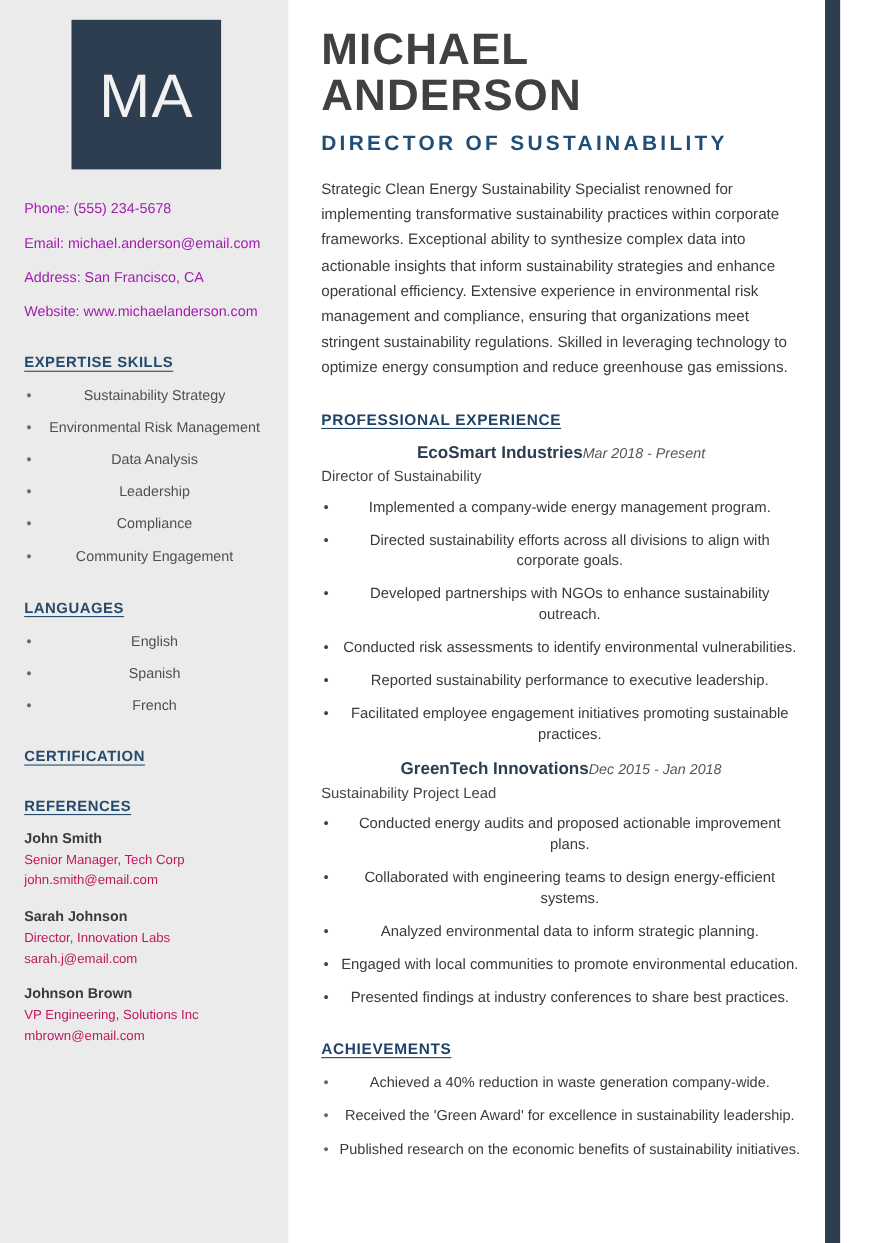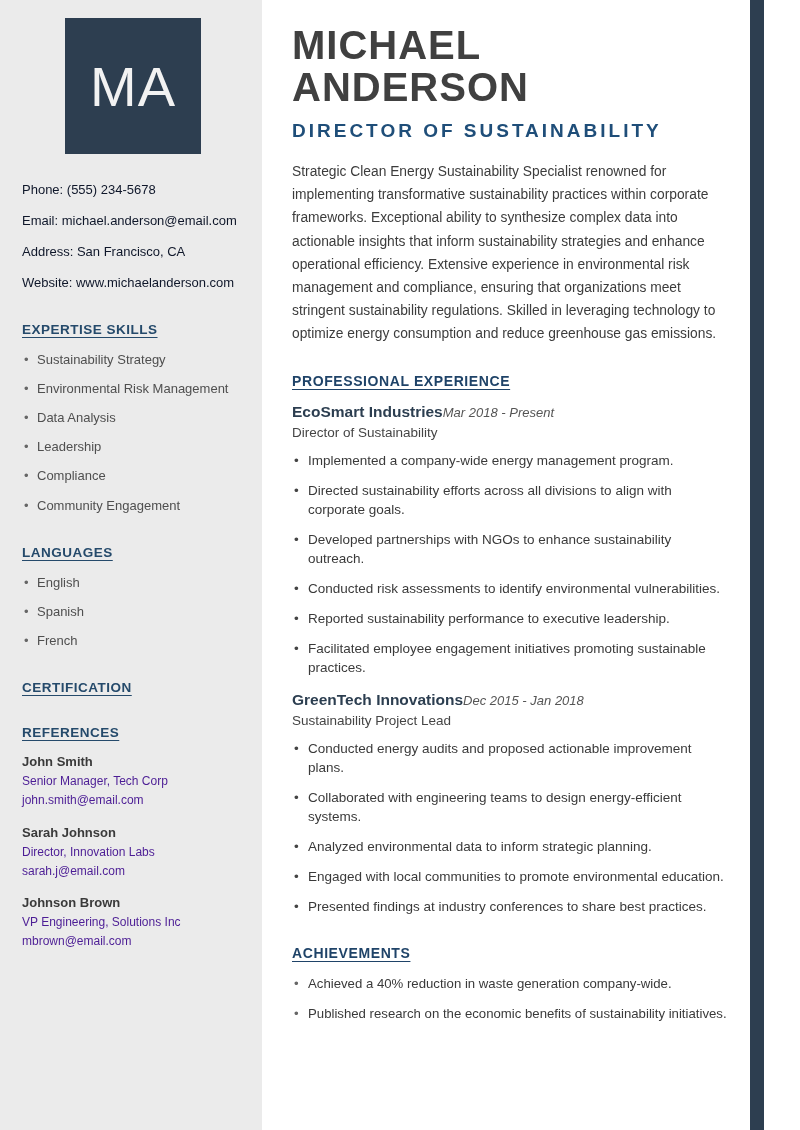--- a/index.html
+++ b/index.html
@@ -35,38 +35,39 @@
   }
   .avatar-initials {
     color: #f2f2f2;
     font-size: 56px;
     font-weight: 500;
     letter-spacing: 1px;
   }
   .contact { margin-top: 28px; }
   .contact p {
     font-size: 13px;
-    color: #0f172a;
+    color: #a21caf;
     margin: 0 0 14px 0;
     line-height: 1.3;
   }
   .side-section { margin-top: 30px; }
   .side-heading {
     font-size: 13.5px;
     font-weight: bold;
     color: #254a6b;
     letter-spacing: 0.5px;
     text-decoration: underline;
     text-underline-offset: 3px;
     margin: 0 0 14px 0;
   }
   .side-list, .bullets, .ach-list {
     list-style: none;
     margin: 0;
     padding: 0;
+    text-align: center;
   }
   .side-list li {
     position: relative;
     padding-left: 15px;
     font-size: 13px;
     color: #4f4f4f;
     margin-bottom: 11px;
     line-height: 1.4;
   }
   .side-list li::before {
@@ -77,21 +78,21 @@
   }
   .ref { margin-bottom: 16px; }
   .ref-name {
     font-size: 13px;
     font-weight: bold;
     color: #3a3a3a;
     margin: 0 0 4px 0;
   }
   .ref-role, .ref-email {
     font-size: 12px;
-    color: #4c1d95;
+    color: #be185d;
     margin: 0 0 3px 0;
     line-height: 1.35;
   }
 
   
   .main {
     flex: 1;
     padding: 24px 22px 20px 30px;
   }
   .name {
@@ -120,21 +121,21 @@
     font-weight: bold;
     color: #1f4368;
     letter-spacing: 0.6px;
     text-decoration: underline;
     text-underline-offset: 3px;
     margin: 28px 0 14px 0;
   }
   .job { margin-bottom: 14px; }
   .job-header {
     display: flex;
-    justify-content: flex-start;
+    justify-content: center;
     align-items: baseline;
   }
   .company {
     font-size: 15.5px;
     font-weight: bold;
     color: #2c3e50;
     margin: 0;
   }
   .dates {
     font-size: 13px;
@@ -285,20 +286,21 @@
         <li>Collaborated with engineering teams to design energy-efficient systems.</li>
         <li>Analyzed environmental data to inform strategic planning.</li>
         <li>Engaged with local communities to promote environmental education.</li>
         <li>Presented findings at industry conferences to share best practices.</li>
       </ul>
     </div>
 
     <h3 class="main-heading">ACHIEVEMENTS</h3>
     <ul class="ach-list">
       <li>Achieved a 40% reduction in waste generation company-wide.</li>
+      <li>Received the 'Green Award' for excellence in sustainability leadership.</li>
       <li>Published research on the economic benefits of sustainability initiatives.</li>
     </ul>
 
   </main>
 
   <div class="right-strip"></div>
 
 </div>
 
 </body></html>

